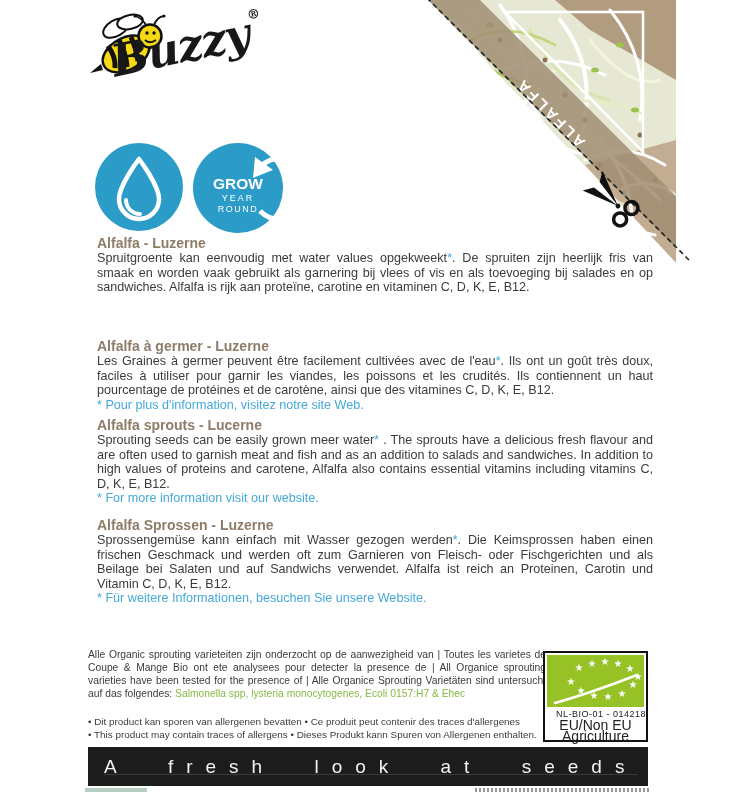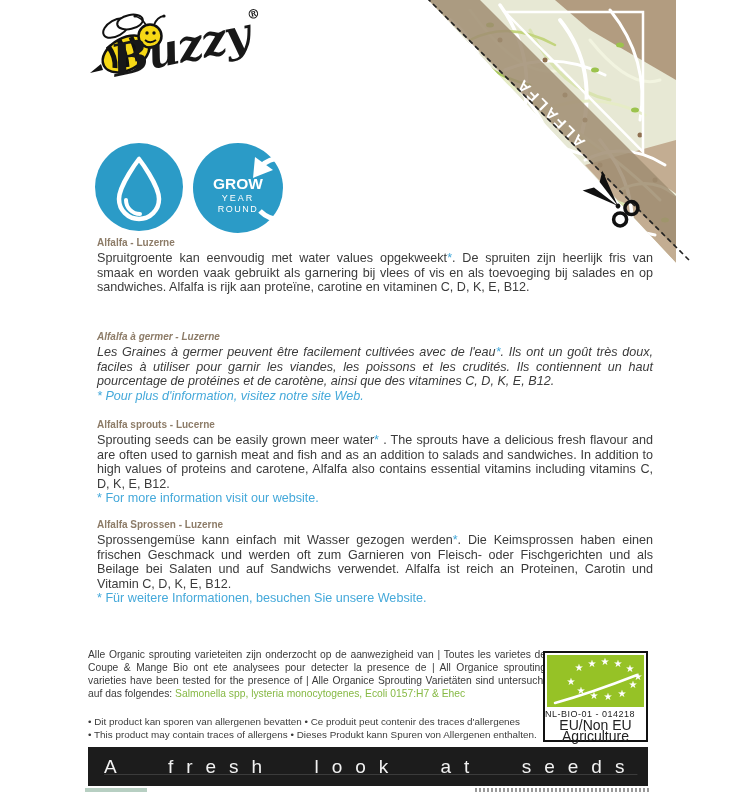--- a/index.html
+++ b/index.html
@@ -7,34 +7,34 @@
         font-family:"Liberation Sans",sans-serif;color:#3b3b3b;}
   .abs{position:absolute;}
 
   
   .buzzy-text{left:112px;top:36px;font-family:"DejaVu Serif",serif;font-style:italic;font-weight:bold;
       font-size:44px;color:#181818;transform:rotate(-12deg);transform-origin:left center;letter-spacing:-1px;}
   .buzzy-text sup{font-size:13px;font-style:normal;vertical-align:28px;margin-left:2px;}
 
   
   .section{left:97px;width:556px;font-size:12.6px;line-height:14.6px;}
-  .section h3{margin:0 0 1px 0;font-size:10px;line-height:14px;color:#8d7c68;font-weight:bold;}
+  .section h3{margin:0 0 1px 0;font-size:14px;line-height:14px;color:#8d7c68;font-weight:bold;}
   .section p{margin:0;text-align:justify;}
   .star{color:#45a9da;}
   .weblink{color:#45a9da;}
 
   
   .organic-statement{left:88px;top:648px;width:458px;font-size:10.3px;line-height:13px;text-align:justify;color:#3b3b3b;}
   .species{color:#86b944;}
   .allergens{left:88px;top:716px;width:470px;font-size:9.9px;line-height:12.6px;color:#3b3b3b;}
 
   
   .eu-box{left:543px;top:651px;width:101px;height:87px;border:2px solid #111;background:#fff;}
   .eu-green{margin:2px;height:52px;background:#96c226;position:relative;}
-  .eu-code{text-align:left;font-size:9px;line-height:11px;color:#222;margin-top:2px;letter-spacing:.5px;}
+  .eu-code{text-align:right;font-size:9px;line-height:11px;color:#222;margin-top:2px;letter-spacing:.5px;}
   .eu-region{text-align:center;font-size:14px;line-height:11px;color:#222;}
 
   
   .footer-bar{left:88px;top:747px;width:560px;height:39px;background:#1c1c1c;display:flex;align-items:center;text-decoration:underline;}
   .footer-bar span{color:#f2f2f2;font-size:19px;letter-spacing:13px;word-spacing:21px;padding-left:16px;white-space:nowrap;}
   .microprint{left:475px;top:788px;width:176px;height:4px;
       background:repeating-linear-gradient(90deg,#9a9a9a 0 2px,#fff 2px 4px);}
   .corner-chip{left:85px;top:788px;width:62px;height:4px;background:#b7cfc2;}
 </style>
 </head>
@@ -144,21 +144,21 @@
     <text x="45" y="46" text-anchor="middle" fill="#fff" font-family="Liberation Sans, sans-serif" font-size="15.5" font-weight="bold">GROW</text>
     <text x="45" y="58" text-anchor="middle" fill="#fff" font-family="Liberation Sans, sans-serif" font-size="9" letter-spacing="2">YEAR</text>
     <text x="45" y="69" text-anchor="middle" fill="#fff" font-family="Liberation Sans, sans-serif" font-size="9" letter-spacing="1.5">ROUND</text>
   </svg>
 
   <div class="abs section" style="top:236px;">
     <h3>Alfalfa - Luzerne</h3>
     <p><span>Spruitgroente kan eenvoudig met water values opgekweekt</span><span class="star">*</span><span>. De spruiten zijn heerlijk fris van smaak en worden vaak gebruikt als garnering bij vlees of vis en als toevoeging bij salades en op sandwiches. Alfalfa is rijk aan proteïne, carotine en vitaminen C, D, K, E, B12.</span></p>
   </div>
 
-  <div class="abs section" style="top:330px;font-style:italic;">
+  <div class="abs section" style="top:339px;">
     <h3>Alfalfa à germer - Luzerne</h3>
     <p><span>Les Graines à germer peuvent être facilement cultivées avec de l'eau</span><span class="star">*</span><span>. Ils ont un goût très doux, faciles à utiliser pour garnir les viandes, les poissons et les crudités. Ils contiennent un haut pourcentage de protéines et de carotène, ainsi que des vitamines C, D, K, E, B12.</span></p>
     <div class="weblink">* Pour plus d'information, visitez notre site Web.</div>
   </div>
 
   <div class="abs section" style="top:418px;">
     <h3>Alfalfa sprouts - Lucerne</h3>
     <p><span>Sprouting seeds can be easily grown meer water</span><span class="star">*</span><span> . The sprouts have a delicious fresh flavour and are often used to garnish meat and fish and as an addition to salads and sandwiches. In addition to high values of proteins and carotene, Alfalfa also contains essential vitamins including vitamins C, D, K, E, B12.</span></p>
     <div class="weblink">* For more information visit our website.</div>
   </div>

